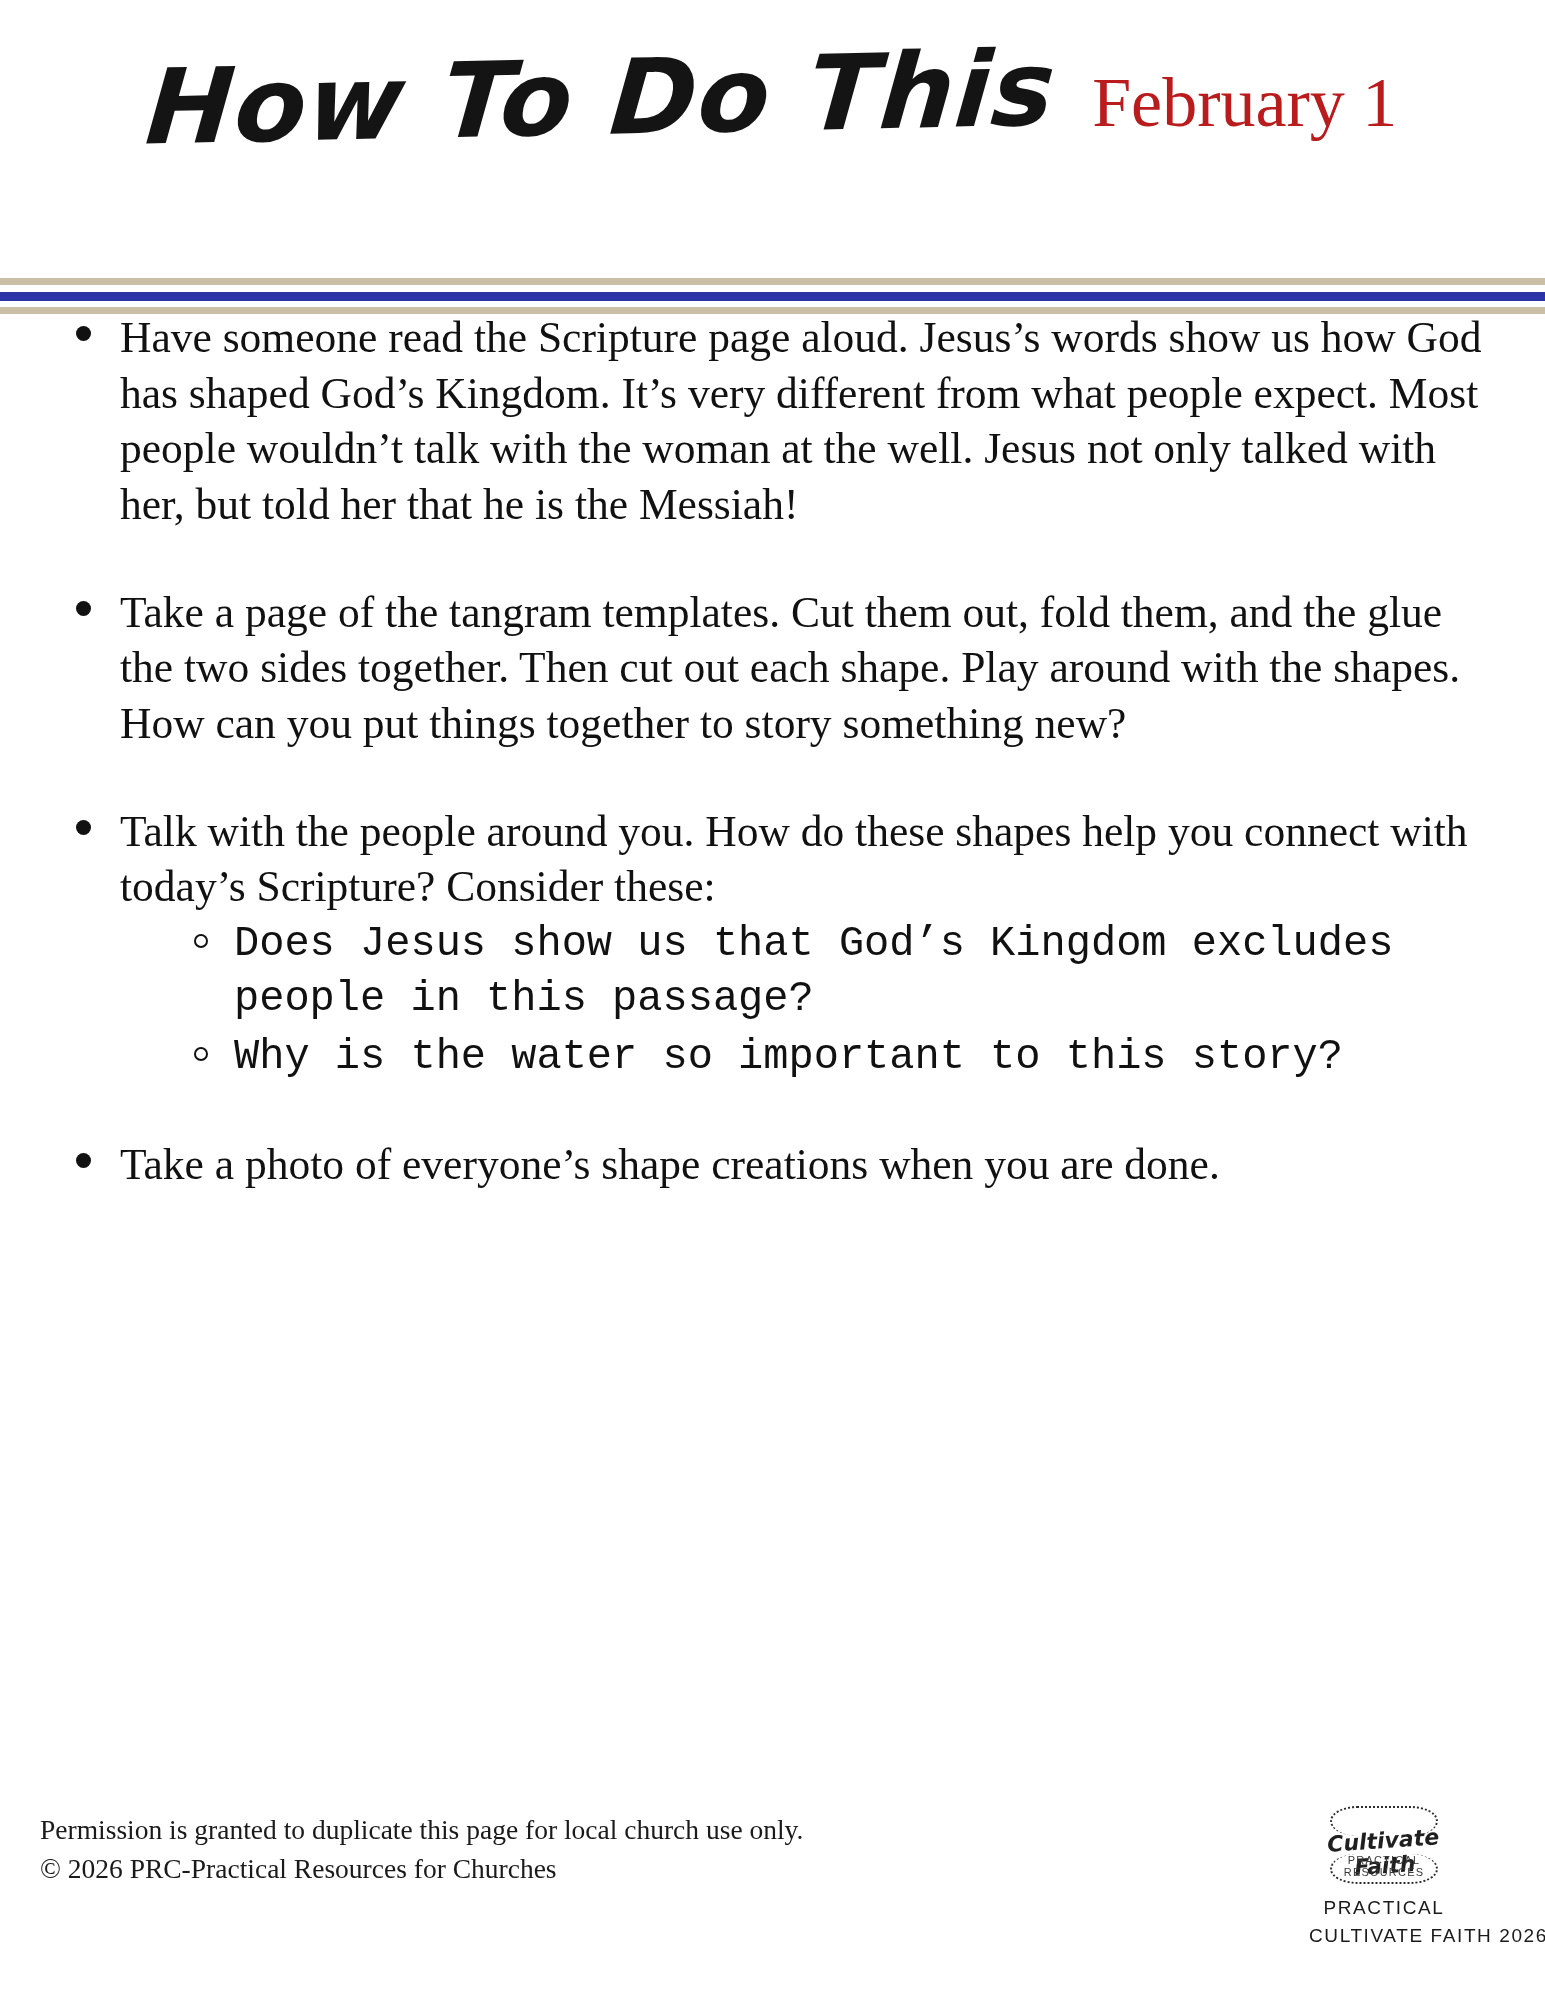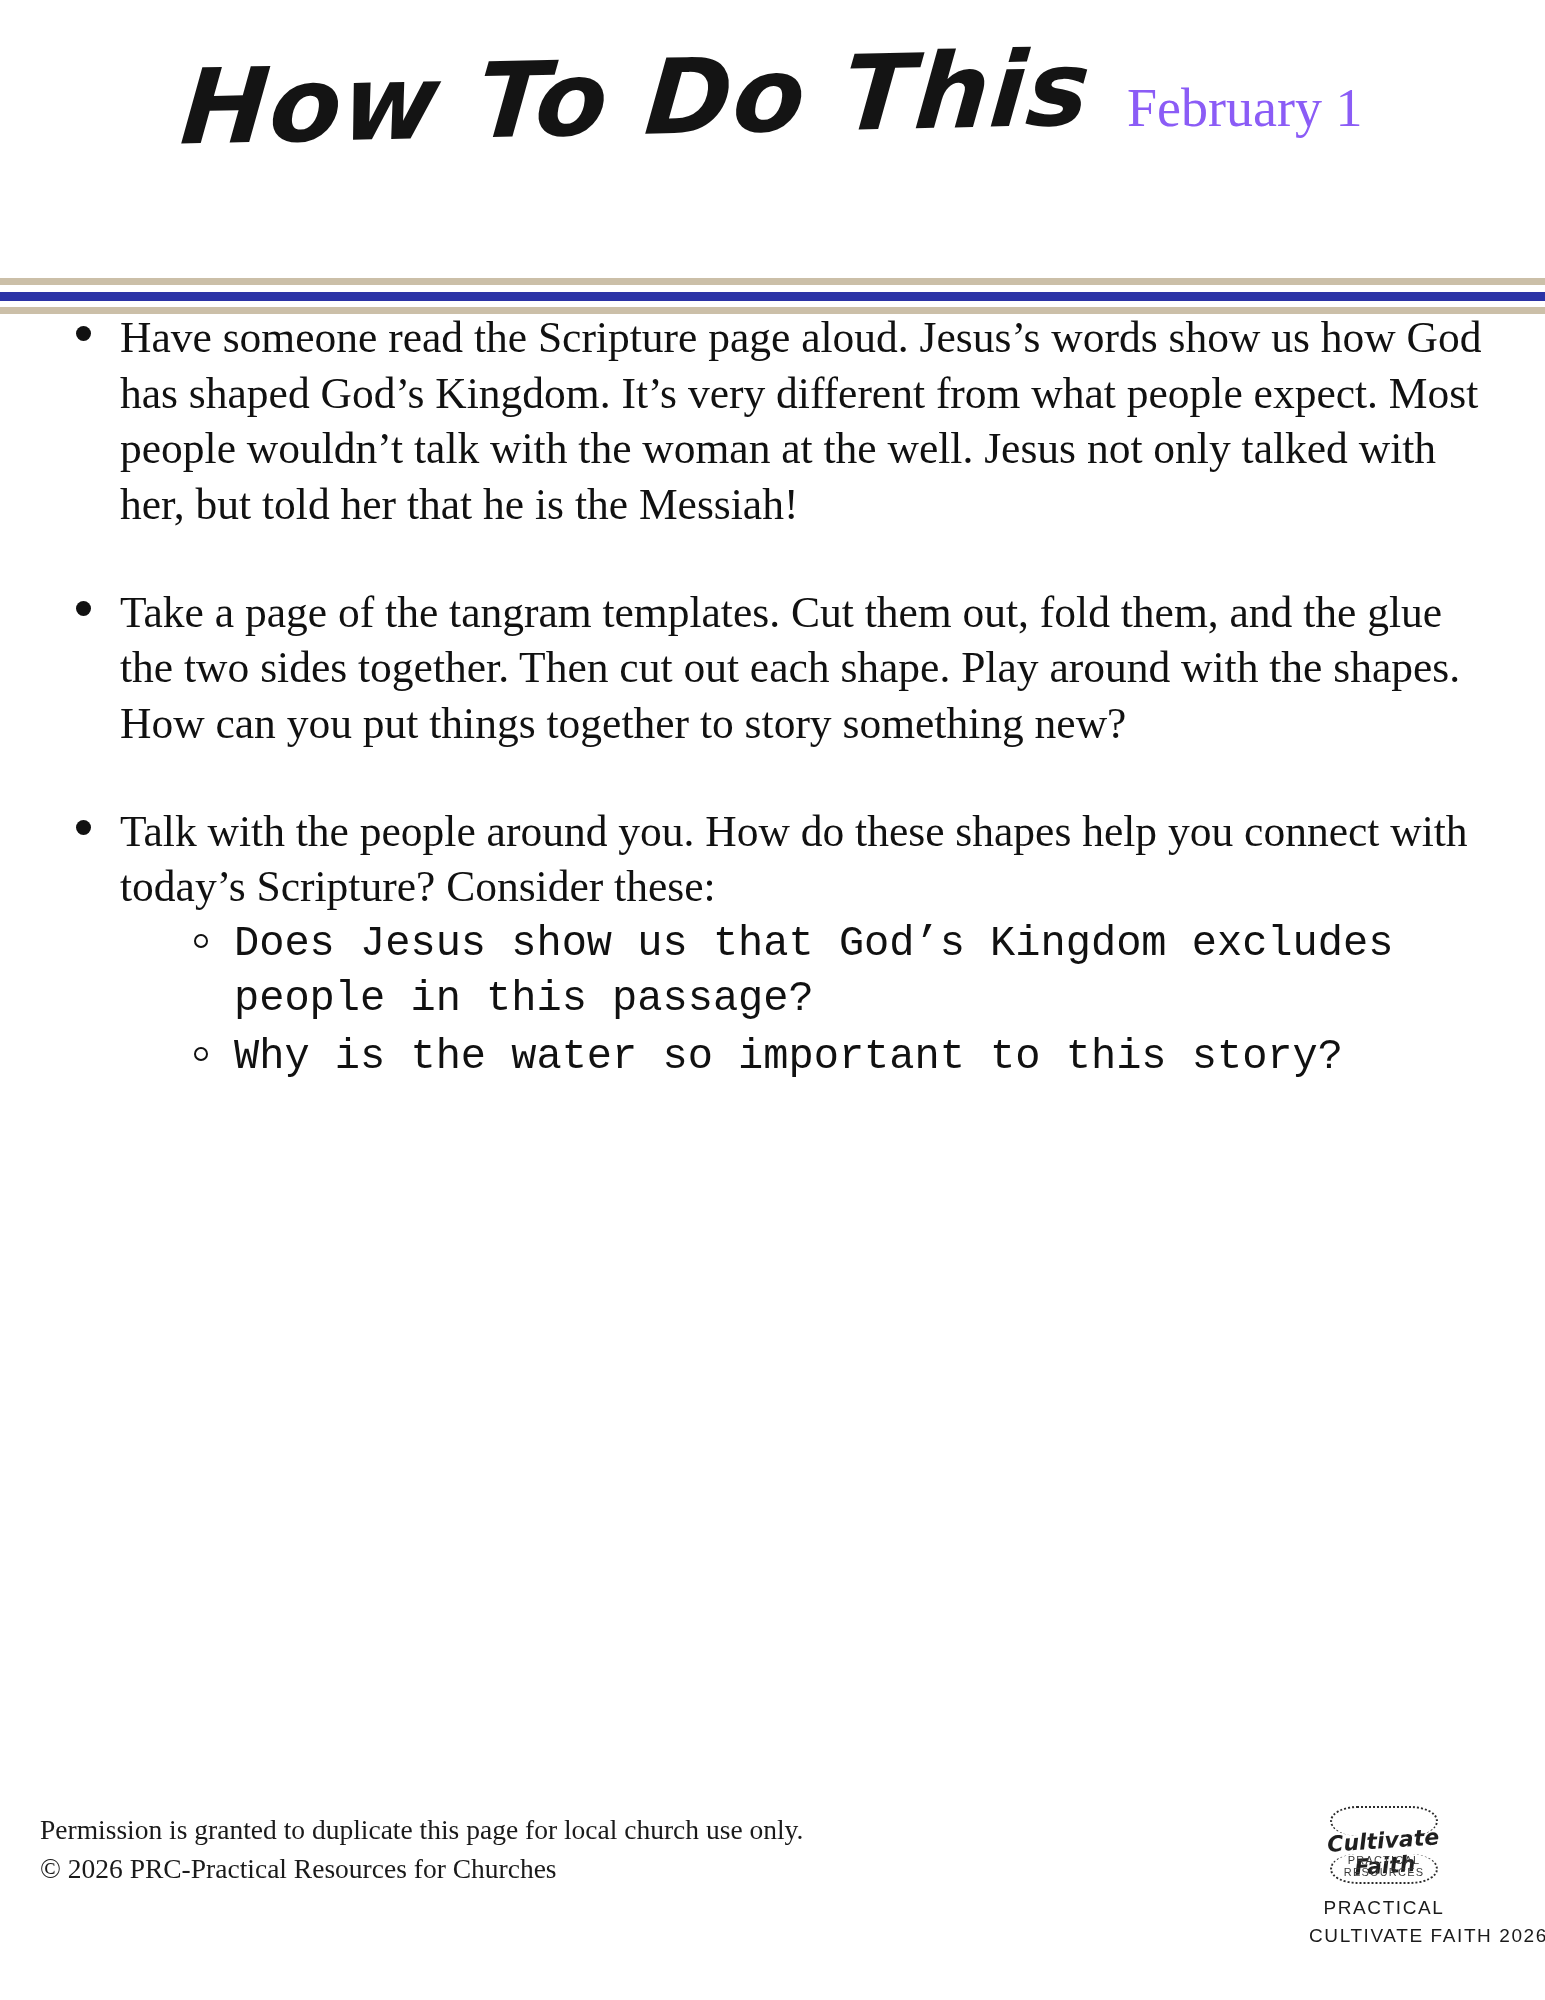--- a/index.html
+++ b/index.html
@@ -36,23 +36,23 @@
     font-weight: bold;
     font-size: 104px;
     line-height: 1;
     letter-spacing: 1px;
     color: #141414;
     transform: skewX(-6deg) rotate(-1.2deg);
     white-space: nowrap;
   }
   .date-title {
     font-family: "Liberation Serif", serif;
-    font-size: 54px;
+    font-size: 70px;
     line-height: 1;
-    color: #8b5cf6;
+    color: #b91c1c;
     white-space: nowrap;
     position: relative;
     top: -8px;
   }
 
   
   .rules {
     position: absolute;
     left: 0;
     right: 0;
@@ -239,20 +239,24 @@
       <ul class="level2">
         <li>
           <span class="bullet-o"></span>
           <span class="li-text">Does Jesus show us that God’s Kingdom excludes people in this passage?</span>
         </li>
         <li>
           <span class="bullet-o"></span>
           <span class="li-text">Why is the water so important to this story?</span>
         </li>
       </ul>
+    </li>
+    <li>
+      <span class="bullet"></span>
+      <span class="li-text">Take a photo of everyone’s shape creations when you are done.</span>
     </li>
   </ul>
 </div>
 
 <div class="footer">
   <div class="permission">
     <div>Permission is granted to duplicate this page for local church use only.</div>
     <div>© 2026 PRC-Practical Resources for Churches</div>
   </div>
   <div class="brand">

